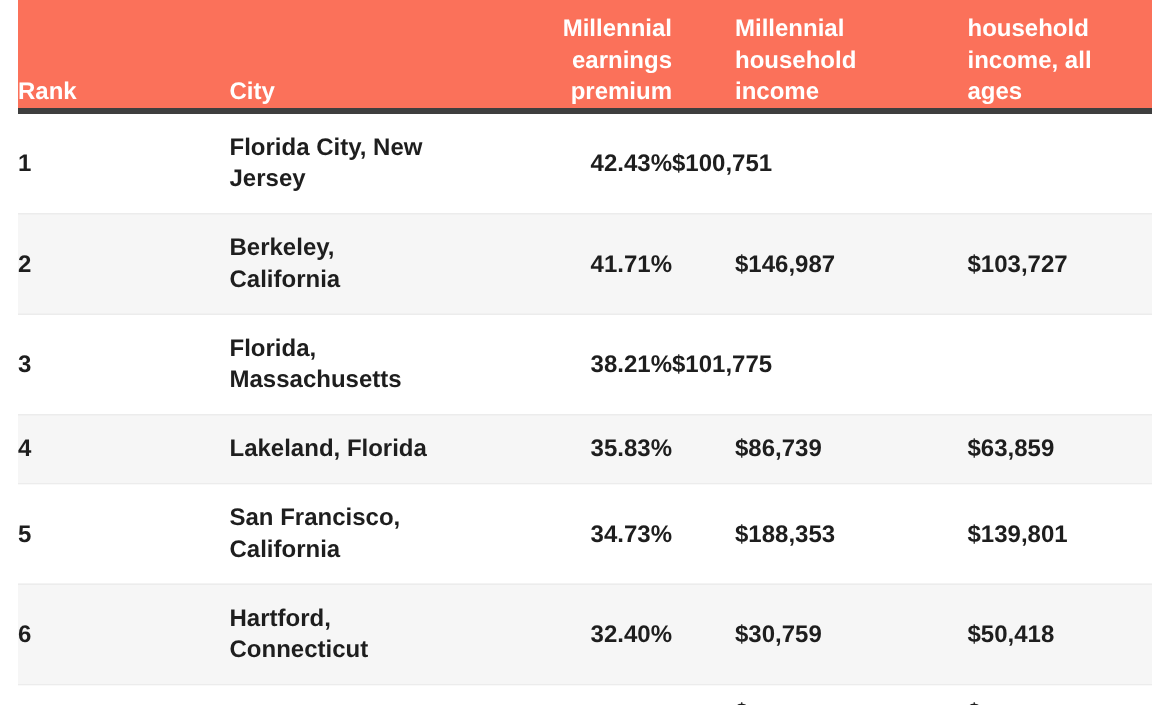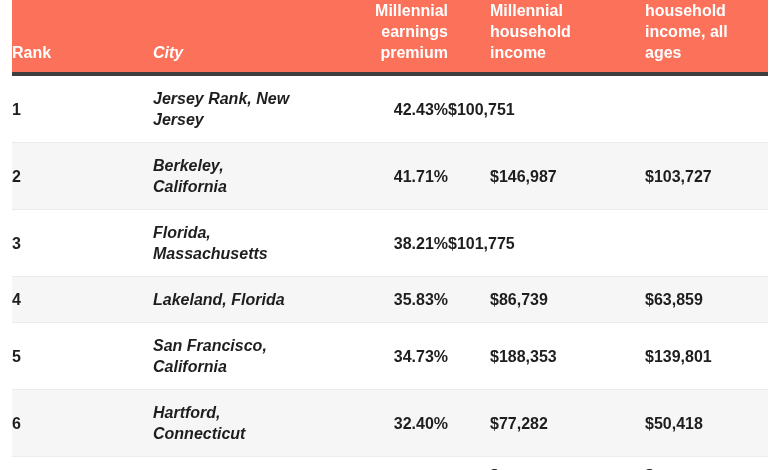--- a/index.html
+++ b/index.html
@@ -10,37 +10,37 @@
   .tbl{position:absolute;left:12px;top:0;width:756px;}
   .grid{display:grid;grid-template-columns:98px 237px 101px 197px 123px;}
   .thead{
     background:var(--accent,#fb715a);
     height:72px;
     border-bottom:4px solid var(--header_rule,#3e3e3e);
     color:var(--header_text,#ffffff);
     font-size:16px;line-height:21px;
     align-items:end;overflow:hidden;
   }
-  .thead .cell{padding-bottom:13px;white-space:pre-line;}
+  .thead .cell{white-space:pre-line;}
   .row{
     color:var(--text,#1e1e1e);
     font-size:16px;line-height:21px;
     align-items:center;
     padding:12px 0;
     background:#ffffff;
   }
   .row .cell{white-space:pre-line;}
   .row.even{
     background:var(--row_alt_bg,#f6f6f6);
     border-top:1px solid var(--row_border,#ececec);
     border-bottom:1px solid var(--row_border,#ececec);
   }
   .row.partial{padding:8px 0 0 0;}
   .c-rank{text-align:left;padding-right:2px;}
-  .c-city{padding-left:43px;font-style:italic;}
+  .c-city{padding-left:43px;}
   .c-premium{text-align:right;}
   .c-mil{padding-left:42px;}
   .c-all{padding-left:0;}
 </style>
 </head>
 <body>
 
 <div class="page">
   <div class="tbl">
 
@@ -53,21 +53,21 @@
       <div class="cell c-mil">Millennial
 household
 income</div>
       <div class="cell c-all">household
 income, all
 ages</div>
     </div>
 
     <div class="row grid">
       <div class="cell c-rank">1</div>
-      <div class="cell c-city">Jersey Rank, New
+      <div class="cell c-city">Florida City, New
 Jersey</div>
       <div class="cell c-premium">42.43%</div>
       <div class="cell c-all">$100,751</div>
     </div>
 
     <div class="row grid even">
       <div class="cell c-rank">2</div>
       <div class="cell c-city">Berkeley,
 California</div>
       <div class="cell c-premium">41.71%</div>
@@ -98,21 +98,21 @@
       <div class="cell c-premium">34.73%</div>
       <div class="cell c-mil">$188,353</div>
       <div class="cell c-all">$139,801</div>
     </div>
 
     <div class="row grid even">
       <div class="cell c-rank">6</div>
       <div class="cell c-city">Hartford,
 Connecticut</div>
       <div class="cell c-premium">32.40%</div>
-      <div class="cell c-mil">$77,282</div>
+      <div class="cell c-mil">$30,759</div>
       <div class="cell c-all">$50,418</div>
     </div>
 
     <div class="row grid partial">
       <div class="cell c-rank"></div>
       <div class="cell c-city"></div>
       <div class="cell c-premium"></div>
       <div class="cell c-mil">$</div>
       <div class="cell c-all">$</div>
     </div>

